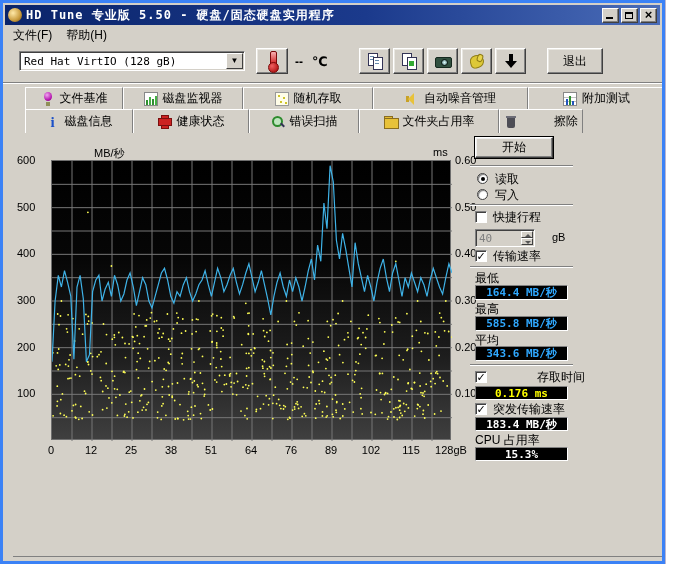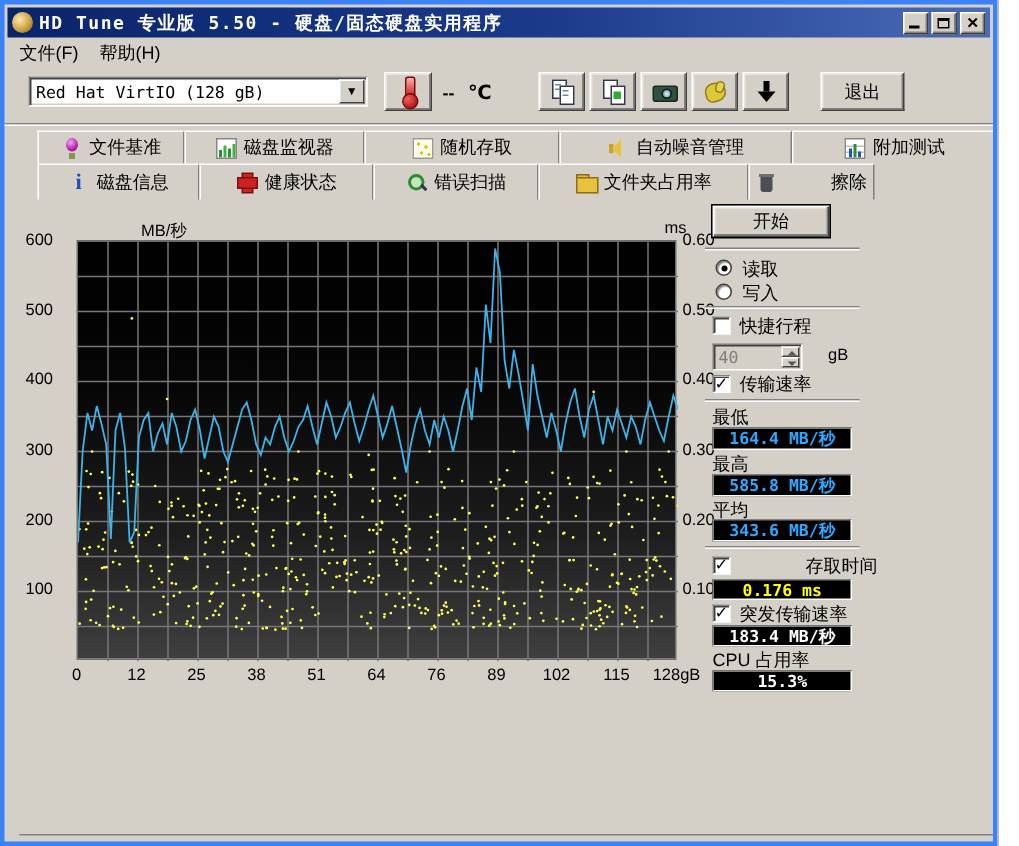--- a/index.html
+++ b/index.html
@@ -274,21 +274,21 @@
       </div>
       <div class="tab" style="width: 84px; gap: 36px;">
         <span class="ic ic-trash"></span>
         <span>擦除</span>
       </div>
     </div>
 
   <div class="content-frame"></div>
 
   <span class="axis-title" style="left:50px; top:143px;margin-left:41px;">MB/秒</span>
-  <span class="axis-title" style="left:430px; top:143px;margin-left:10px;">ms</span>
+  <span class="axis-title" style="left:430px; top:143px;">ms</span>
   <div id="plot">
     <svg id="plot-svg" width="400" height="280" viewBox="0 0 400 280">
         <line x1="20" y1="0" x2="20" y2="280" stroke="#777777" stroke-width="1"></line>
         <line x1="40" y1="0" x2="40" y2="280" stroke="#777777" stroke-width="1"></line>
         <line x1="60" y1="0" x2="60" y2="280" stroke="#777777" stroke-width="1"></line>
         <line x1="80" y1="0" x2="80" y2="280" stroke="#777777" stroke-width="1"></line>
         <line x1="100" y1="0" x2="100" y2="280" stroke="#777777" stroke-width="1"></line>
         <line x1="120" y1="0" x2="120" y2="280" stroke="#777777" stroke-width="1"></line>
         <line x1="140" y1="0" x2="140" y2="280" stroke="#777777" stroke-width="1"></line>
         <line x1="160" y1="0" x2="160" y2="280" stroke="#777777" stroke-width="1"></line>

